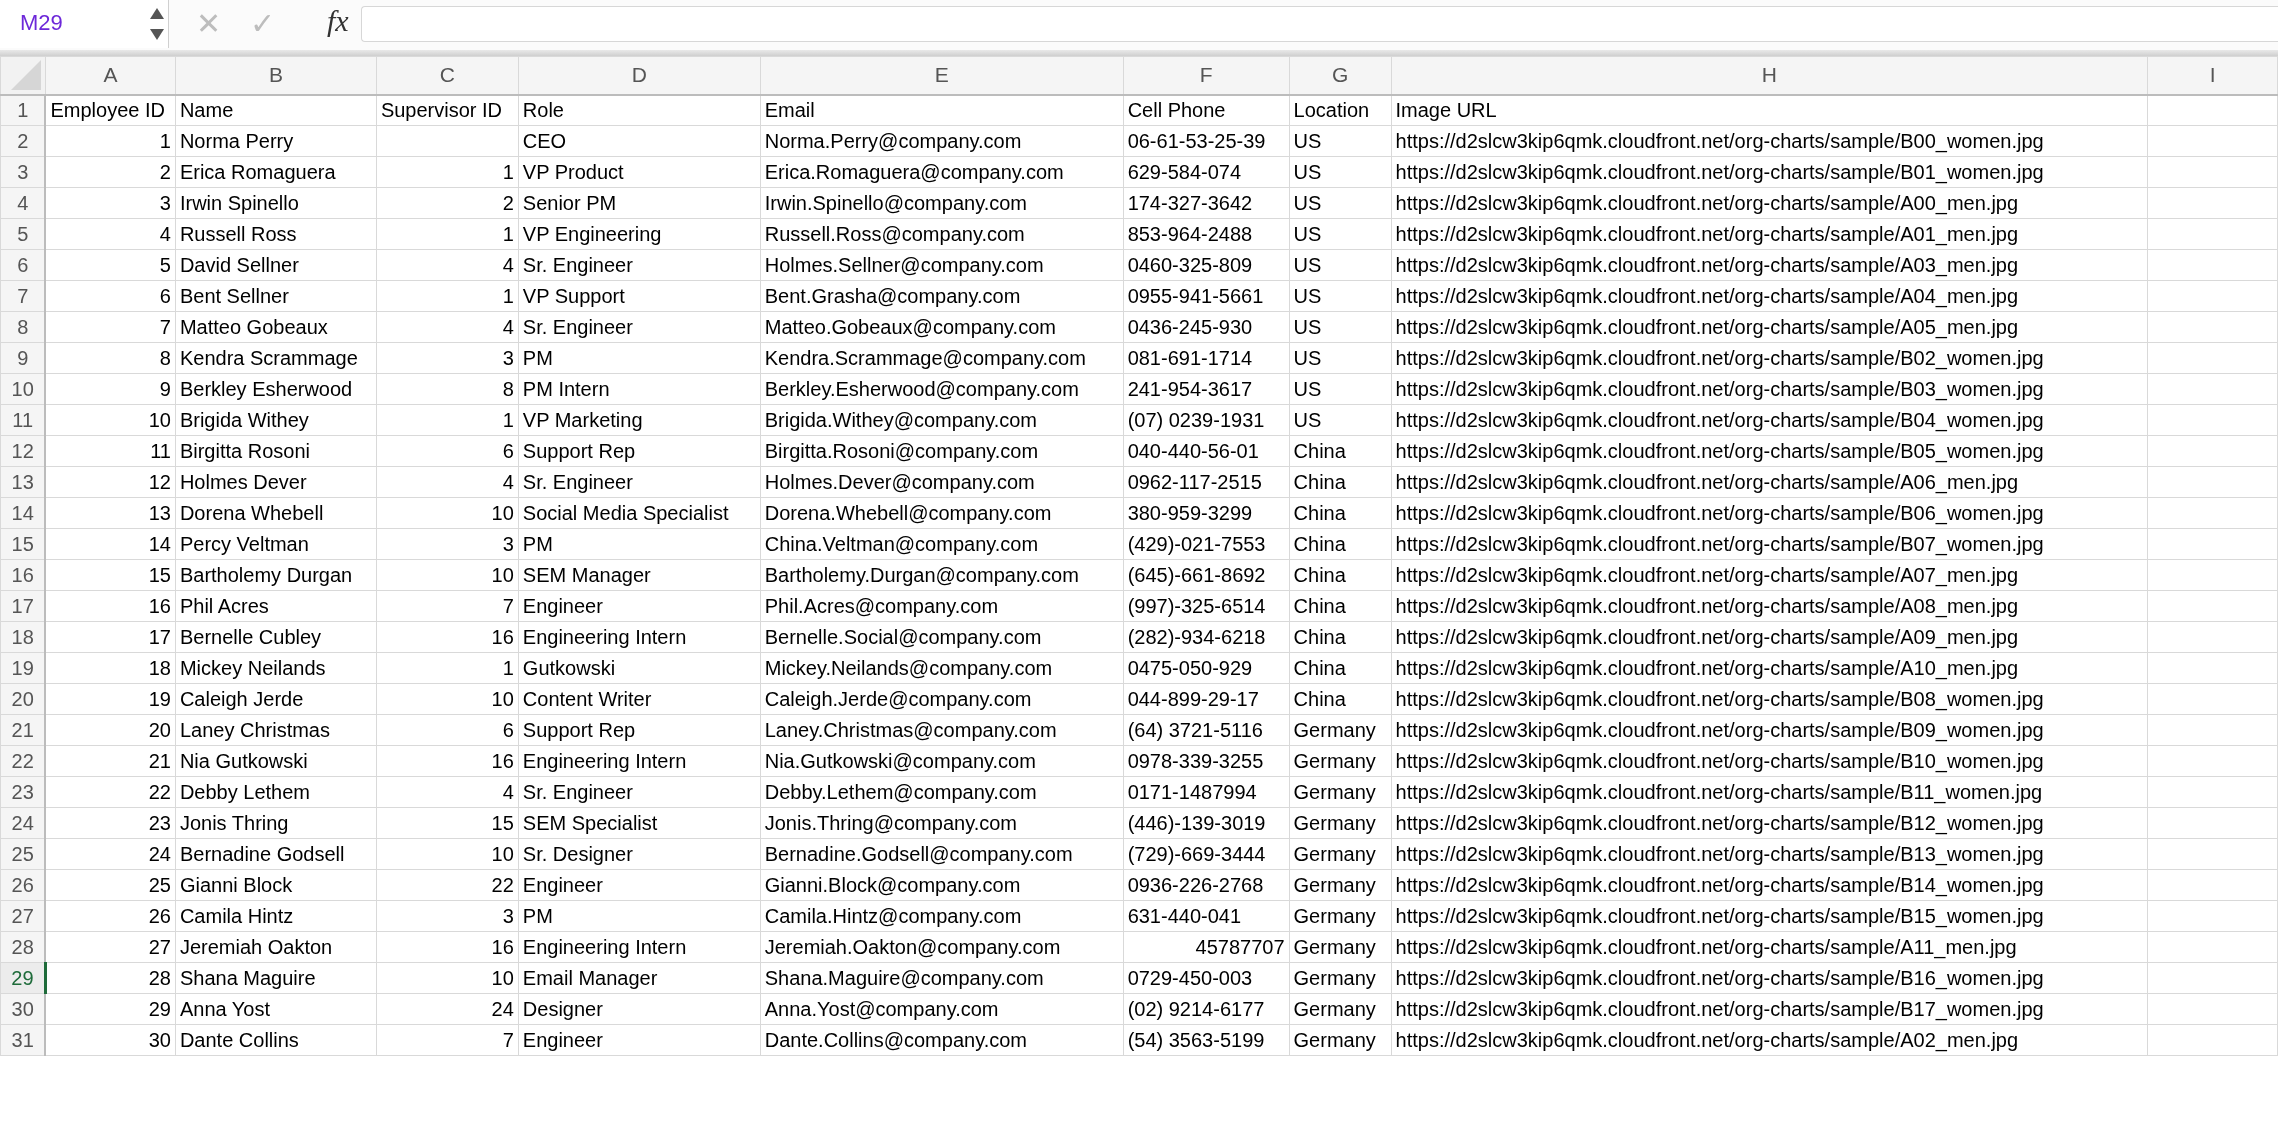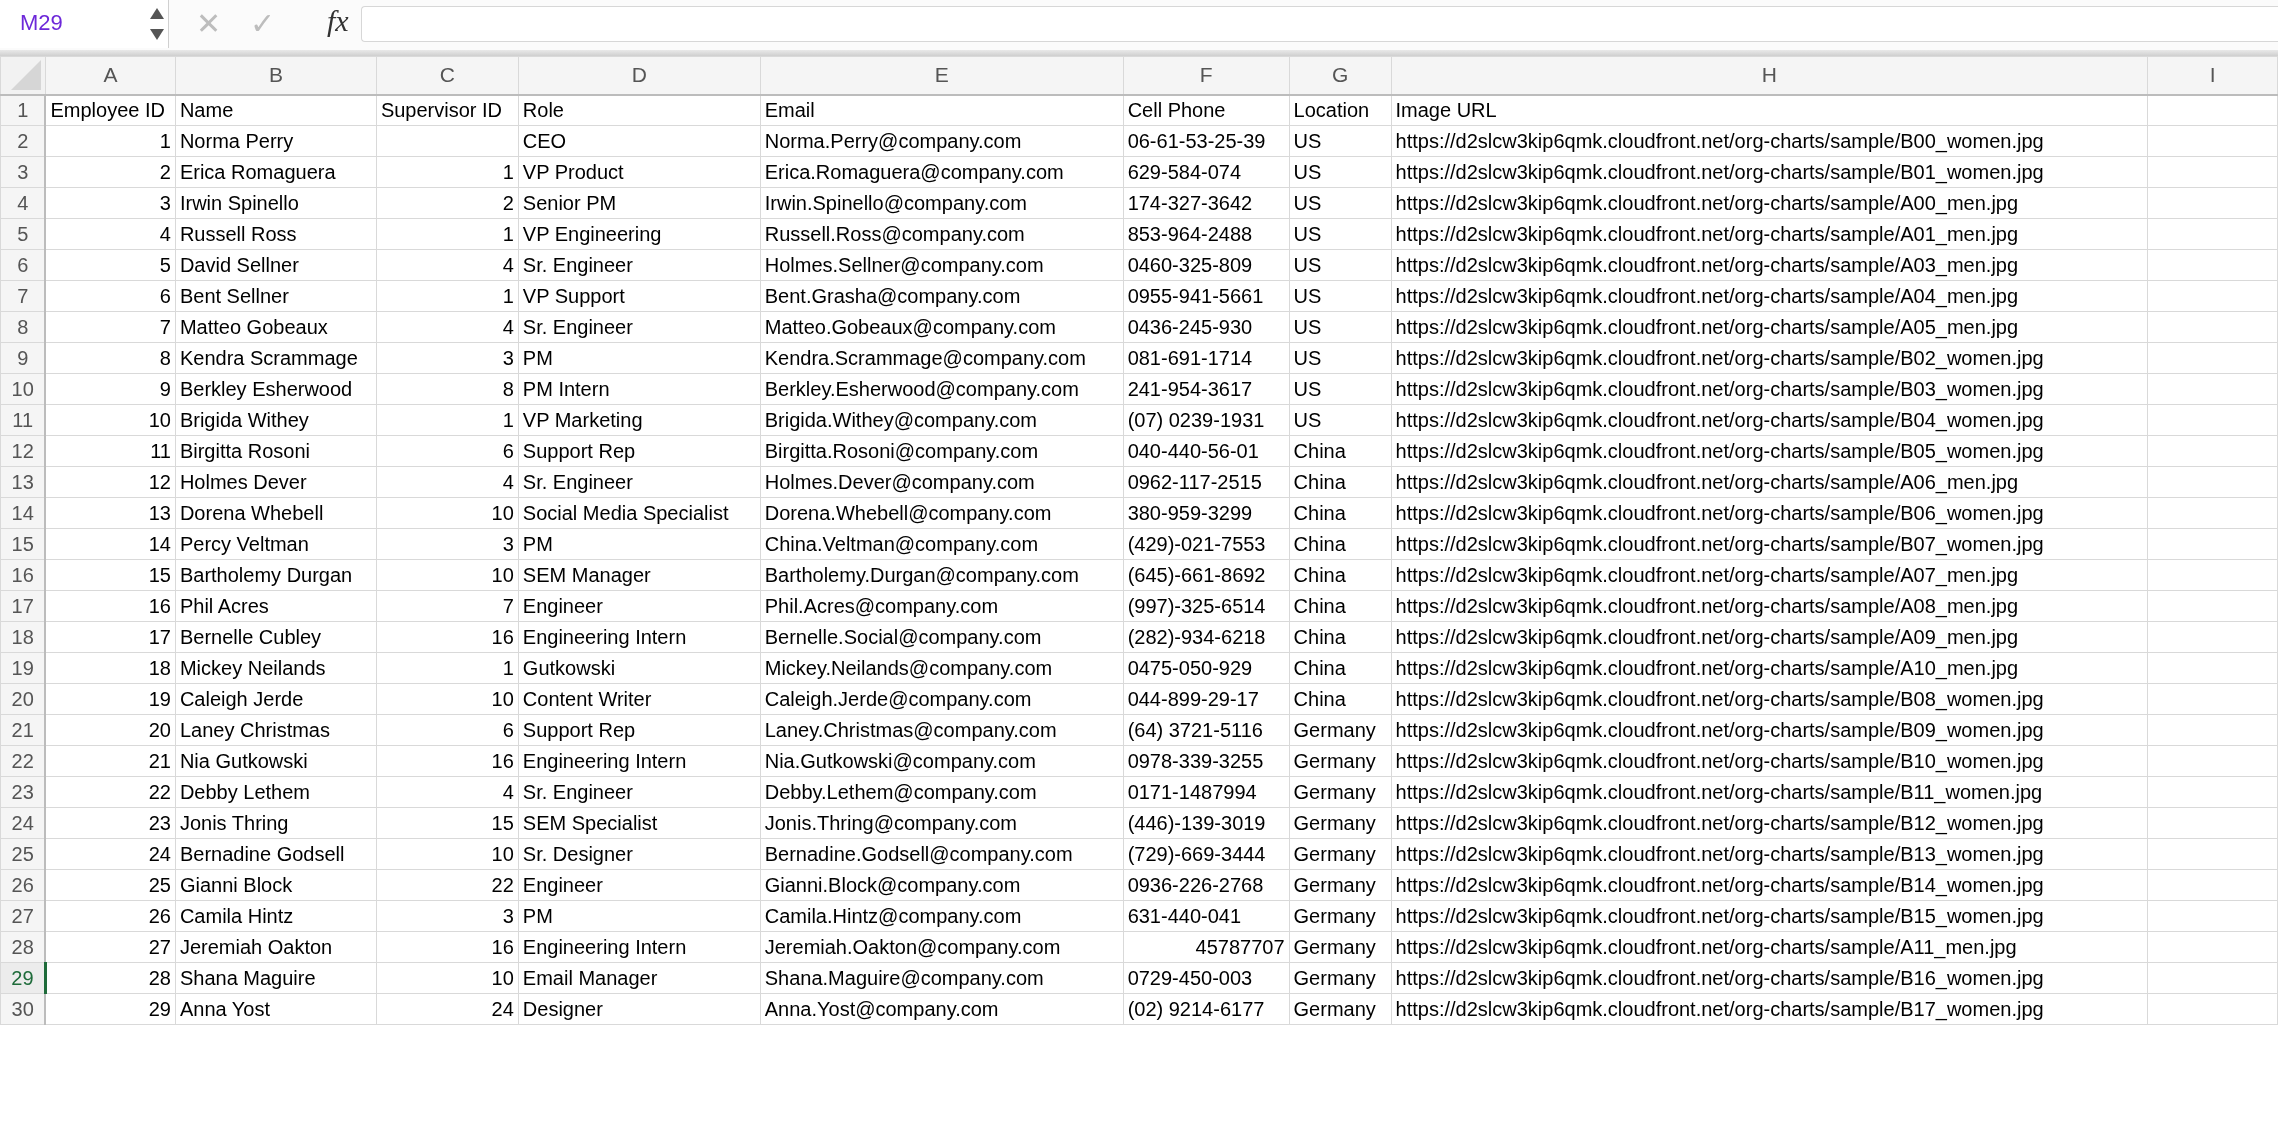--- a/index.html
+++ b/index.html
@@ -471,14 +471,26 @@
         <td class="num">29</td>
         <td class="txt">Anna Yost</td>
         <td class="num">24</td>
         <td class="txt">Designer</td>
         <td class="txt">Anna.Yost@company.com</td>
         <td class="txt">(02) 9214-6177</td>
         <td class="txt">Germany</td>
         <td class="txt">https://d2slcw3kip6qmk.cloudfront.net/org-charts/sample/B17_women.jpg</td>
         <td></td>
       </tr>
+      <tr>
+        <td class="row-head">31</td>
+        <td class="num">30</td>
+        <td class="txt">Dante Collins</td>
+        <td class="num">7</td>
+        <td class="txt">Engineer</td>
+        <td class="txt">Dante.Collins@company.com</td>
+        <td class="txt">(54) 3563-5199</td>
+        <td class="txt">Germany</td>
+        <td class="txt">https://d2slcw3kip6qmk.cloudfront.net/org-charts/sample/A02_men.jpg</td>
+        <td></td>
+      </tr>
     </tbody>
 </table>
 
 </body></html>

